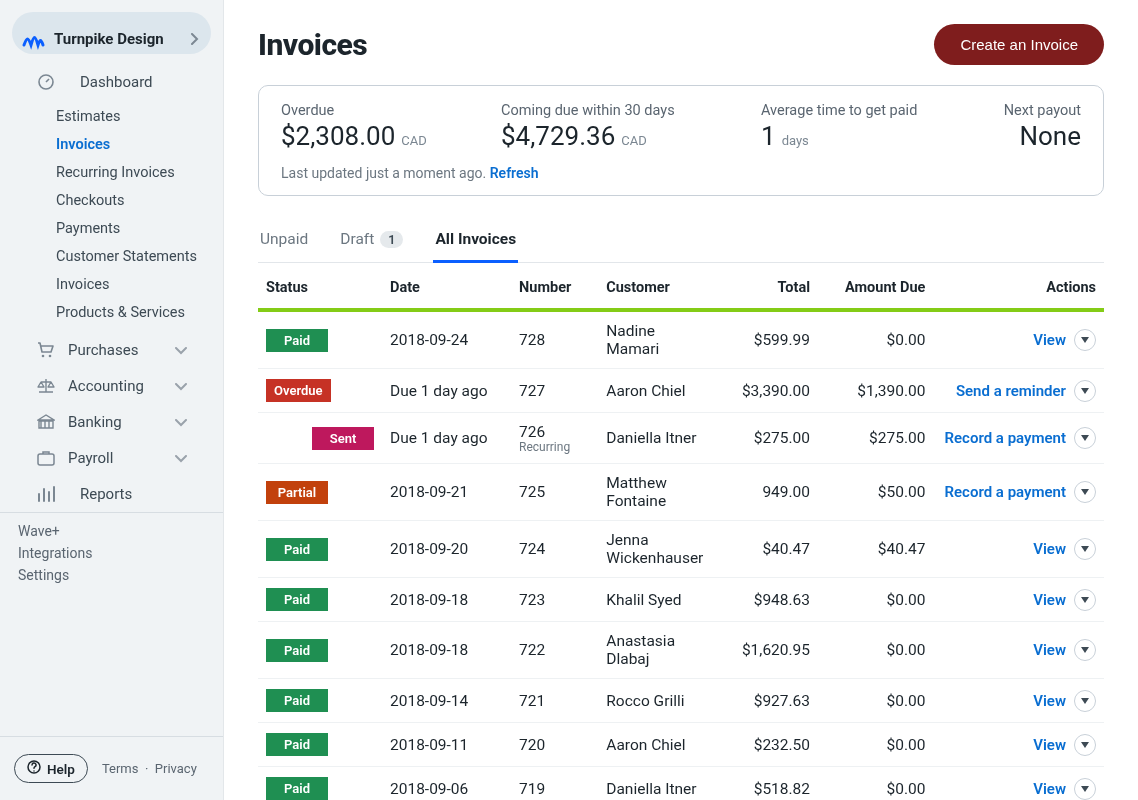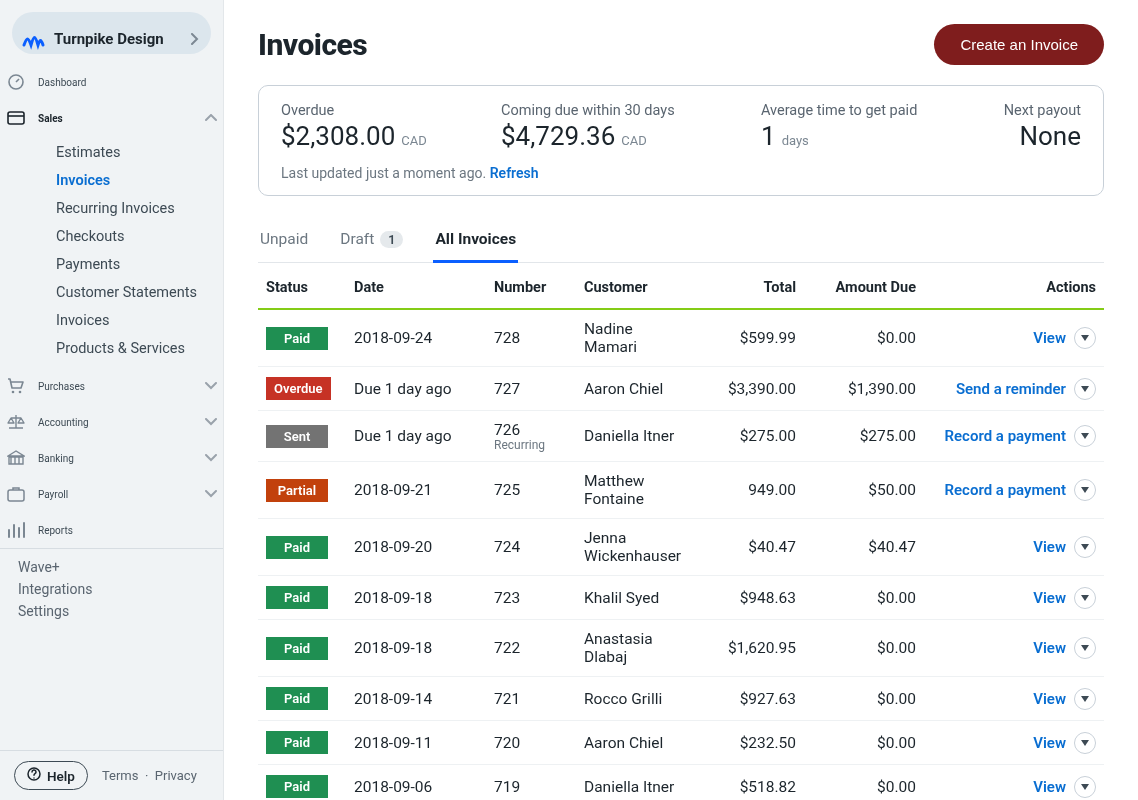--- a/index.html
+++ b/index.html
@@ -31,25 +31,25 @@
     cursor: pointer;
   }
   .company .wave-logo svg { display: block; }
   .company .name { font-weight: 700; font-size: 15px; margin-left: 8px; flex: 1; color: #1c252c; }
   .company .chev { color: #7c8893; }
   .nav { flex: 1; overflow: auto; padding-bottom: 6px; }
   .nav-item {
     display: flex;
     align-items: center;
     height: 36px;
-    padding: 0 6px;
+    padding: 0 36px;
     color: #3d4a54;
-    font-size: 10px;
+    font-size: 15px;
     cursor: pointer;
-    gap: 12px;
+    gap: 24px;
   }
   .nav-item .icon { width: 20px; display:flex; justify-content: center; color:#7b8792; }
   .nav-item.expandable { justify-content: space-between; }
   .nav-item.expandable .label-group { display:flex; align-items:center; gap:12px; }
   .nav-item.active-section { font-weight: 700; color:#1c252c; }
   .nav-item .chev { color:#9aa2ab; }
   .sub-items { padding: 2px 0 6px 0; }
   .sub-item {
     height: 28px;
     display: flex;
@@ -63,21 +63,21 @@
   .secondary-links {
     border-top: 1px solid #d7dde2;
     padding: 10px 18px 4px 18px;
     display:flex;
     flex-direction:column;
     gap:6px;
   }
   .secondary-links a { color:#5a6570; font-size:14px; text-decoration:none; cursor:pointer; }
   .sidebar-footer {
     border-top: 1px solid #d7dde2;
-    height: 50px;
+    height: 64px;
     display:flex;
     align-items:center;
     padding: 0 14px;
     gap:14px;
   }
   .help-btn {
     border:1px solid #3d4a54;
     border-radius: 16px;
     padding: 5px 12px;
     font-size: 13.5px;
@@ -139,21 +139,21 @@
   .tab .badge { background:#e5e9ec; color:#3d4a54; border-radius:10px; padding:1px 8px; font-size:12.5px; font-weight:600; }
 
   
   table.inv { width:100%; border-collapse:collapse; margin-top: 4px; }
   table.inv th {
     text-align:left;
     font-size:14.5px;
     font-weight:700;
     padding: 12px 8px 12px 8px;
     color:#1c252c;
-    border-bottom:2px solid #84cc16;
+    border-bottom:4px solid #84cc16;
   }
   table.inv th.right, table.inv td.right { text-align:right; }
   table.inv td {
     padding: 10px 8px;
     font-size: 15.5px;
     border-bottom: 1px solid #eef1f3;
     color:#1c252c;
     vertical-align: middle;
   }
   .status-badge {
@@ -198,36 +198,20 @@
     <div class="nav-item">
       <span class="icon">
         <svg width="18" height="18" viewBox="0 0 18 18">
             <circle cx="9" cy="9" r="7" fill="none" stroke="currentColor" stroke-width="1.6"></circle>
             <path d="M9 9l3-3" stroke="currentColor" stroke-width="1.6"></path>
           </svg>
       </span>
       <span>Dashboard</span>
     </div>
 
-    <div class="nav-item expandable active-section">
-      <div class="label-group">
-        <span class="icon">
-          <svg width="18" height="14" viewBox="0 0 18 14">
-              <rect x="1" y="1" width="16" height="12" rx="2" fill="none" stroke="#1c252c" stroke-width="1.6"></rect>
-              <line x1="1" y1="5" x2="17" y2="5" stroke="#1c252c" stroke-width="1.6"></line>
-            </svg>
-        </span>
-        <span>Sales</span>
-      </div>
-      <span class="chev">
-        <svg width="12" height="8" viewBox="0 0 12 8">
-            <path d="M1 6l5-5 5 5" fill="none" stroke="currentColor" stroke-width="2" stroke-linecap="round"></path>
-          </svg>
-      </span>
-    </div>
     <div class="sub-items" id="sales-sub">
         <div class="sub-item">Estimates</div>
         <div class="sub-item active">Invoices</div>
         <div class="sub-item">Recurring Invoices</div>
         <div class="sub-item">Checkouts</div>
         <div class="sub-item">Payments</div>
         <div class="sub-item">Customer Statements</div>
         <div class="sub-item">Invoices</div>
         <div class="sub-item">Products &amp; Services</div>
       </div>
@@ -419,21 +403,21 @@
               <span class="action-link">Send a reminder</span>
               <span class="action-drop">
                 <svg width="8" height="6" viewBox="0 0 8 6">
                   <path d="M0 0h8L4 6z" fill="currentColor"></path>
                 </svg>
               </span>
             </div>
           </td>
         </tr>
         <tr>
-          <td><span class="status-badge" style="background: #737373;">Sent</span></td>
+          <td><span class="status-badge" style="background: #be185d; margin-left: 46px;">Sent</span></td>
           <td class="date-overdue">Due 1 day ago</td>
           <td>
             <div class="num-stack">
               <span>726</span>
               <span class="num-sub">Recurring</span>
             </div>
           </td>
           <td>Daniella Itner</td>
           <td class="right">$275.00</td>
           <td class="right">$275.00</td>

